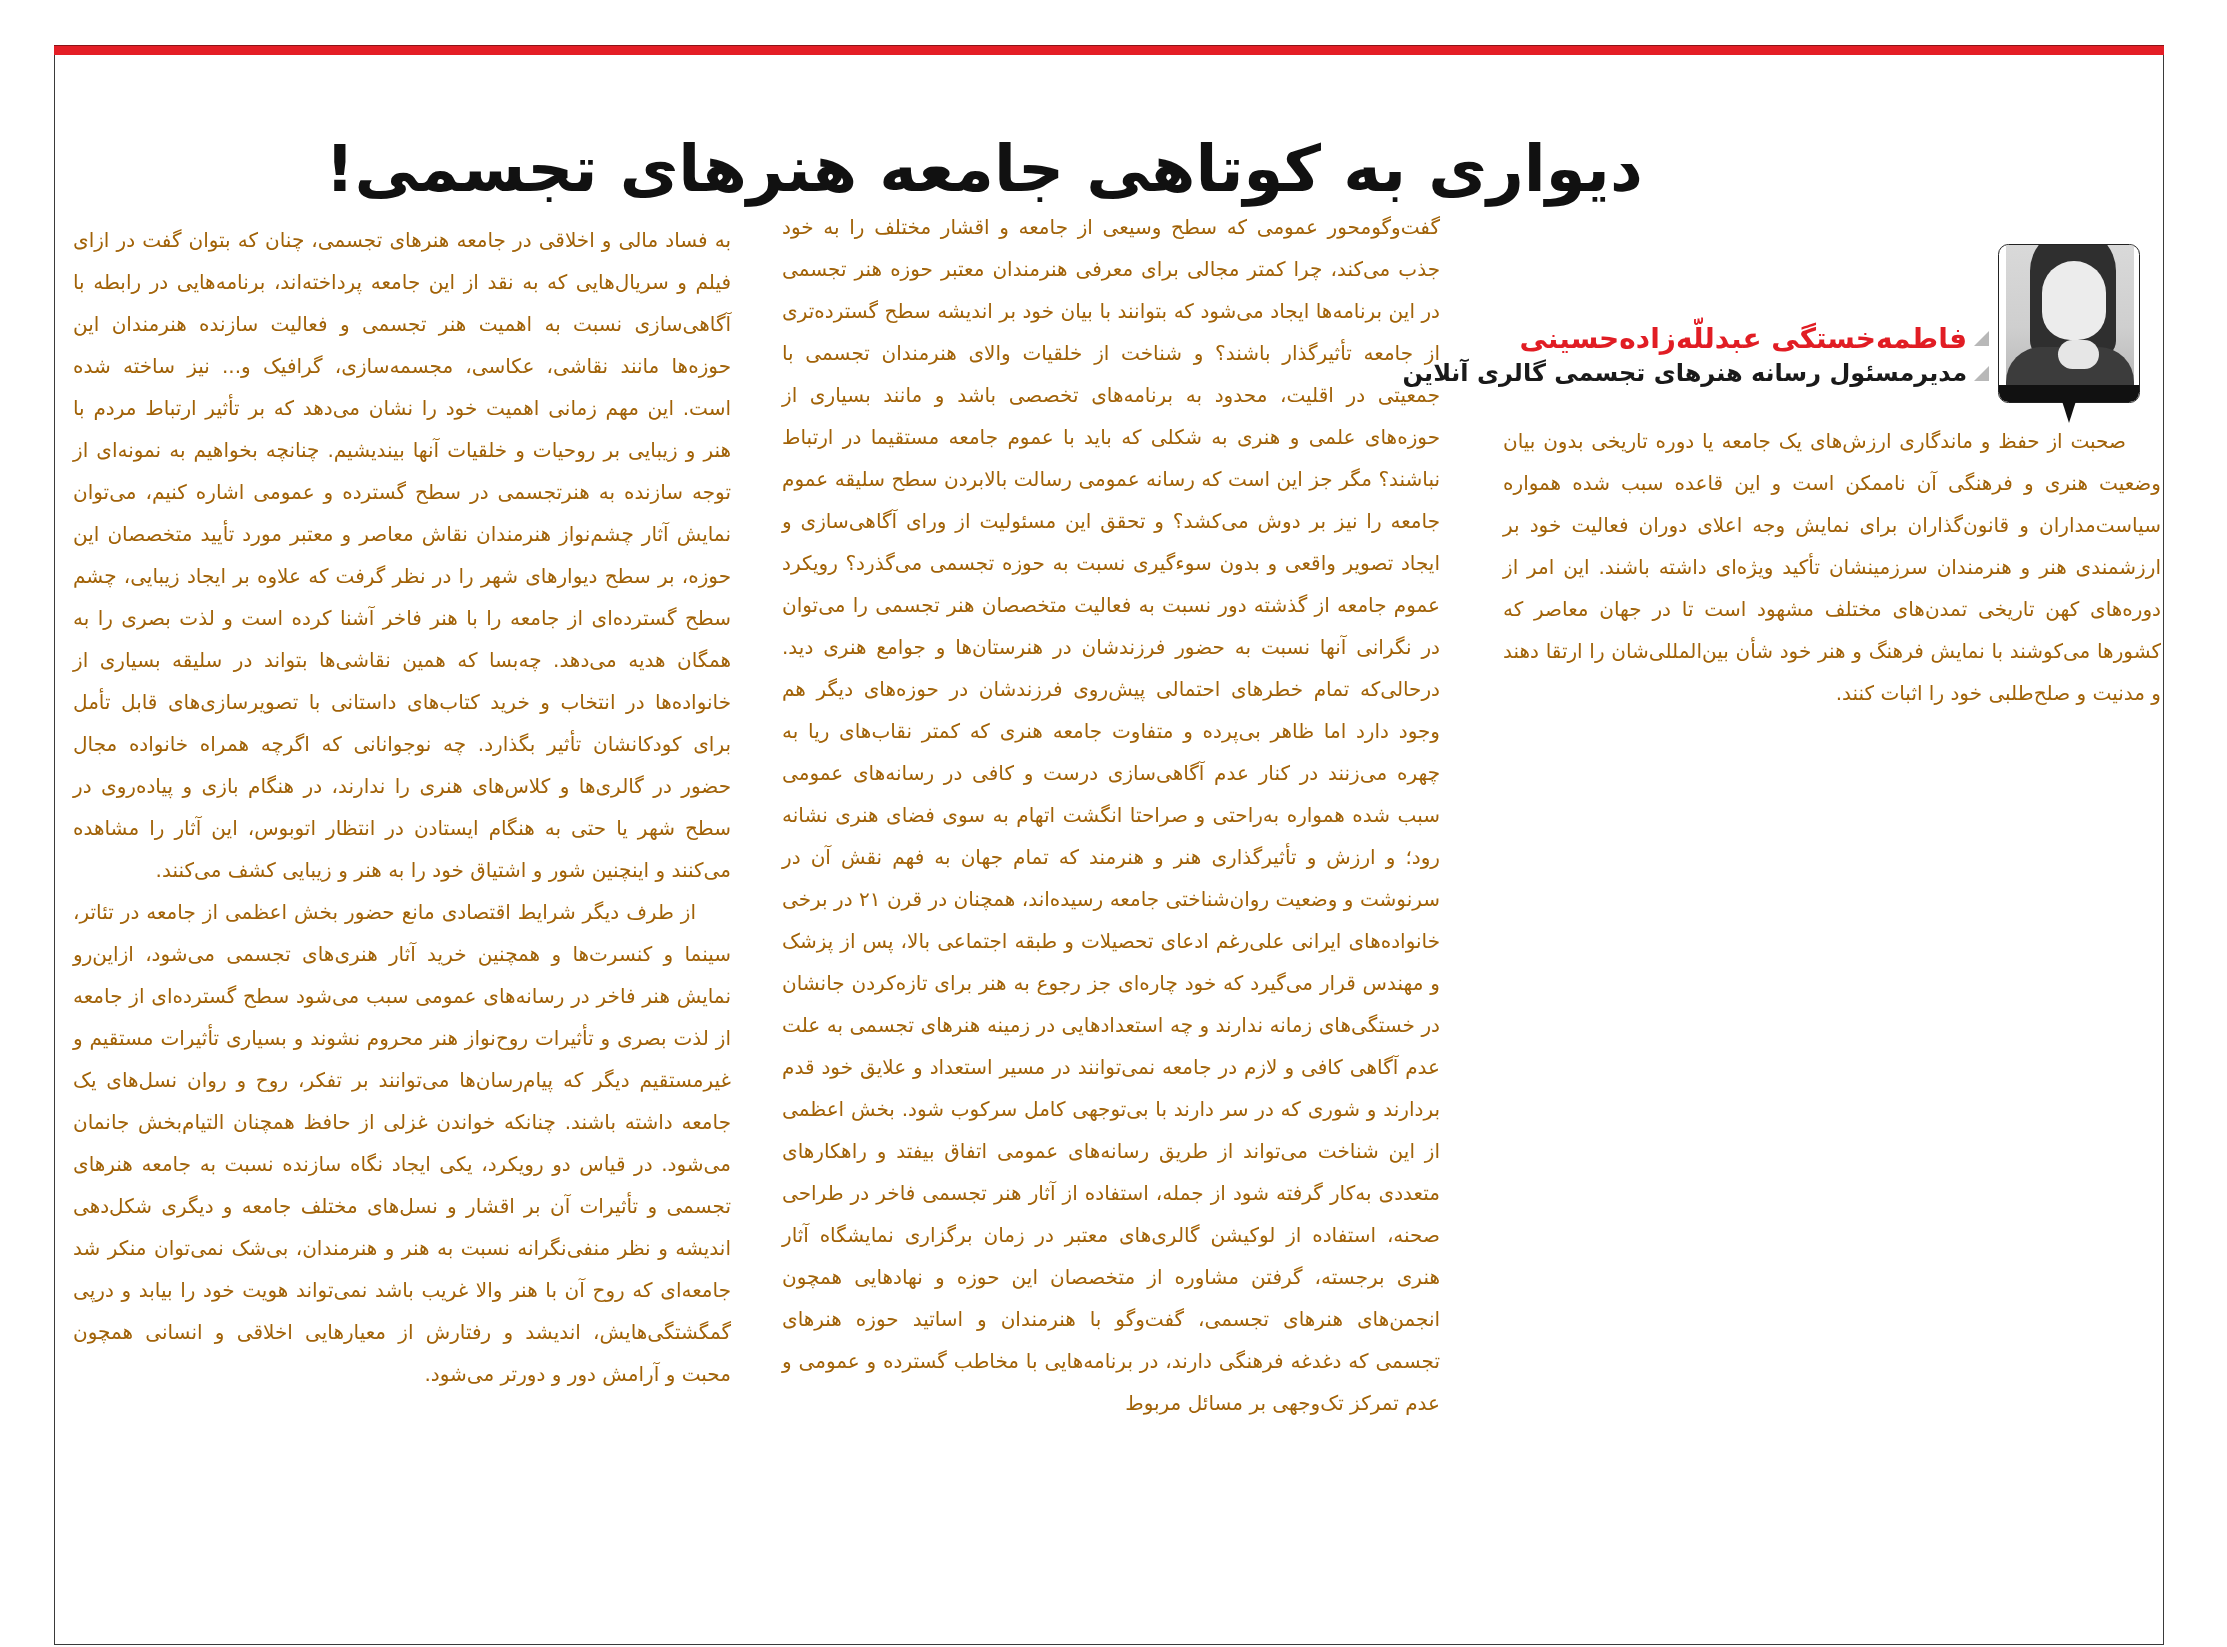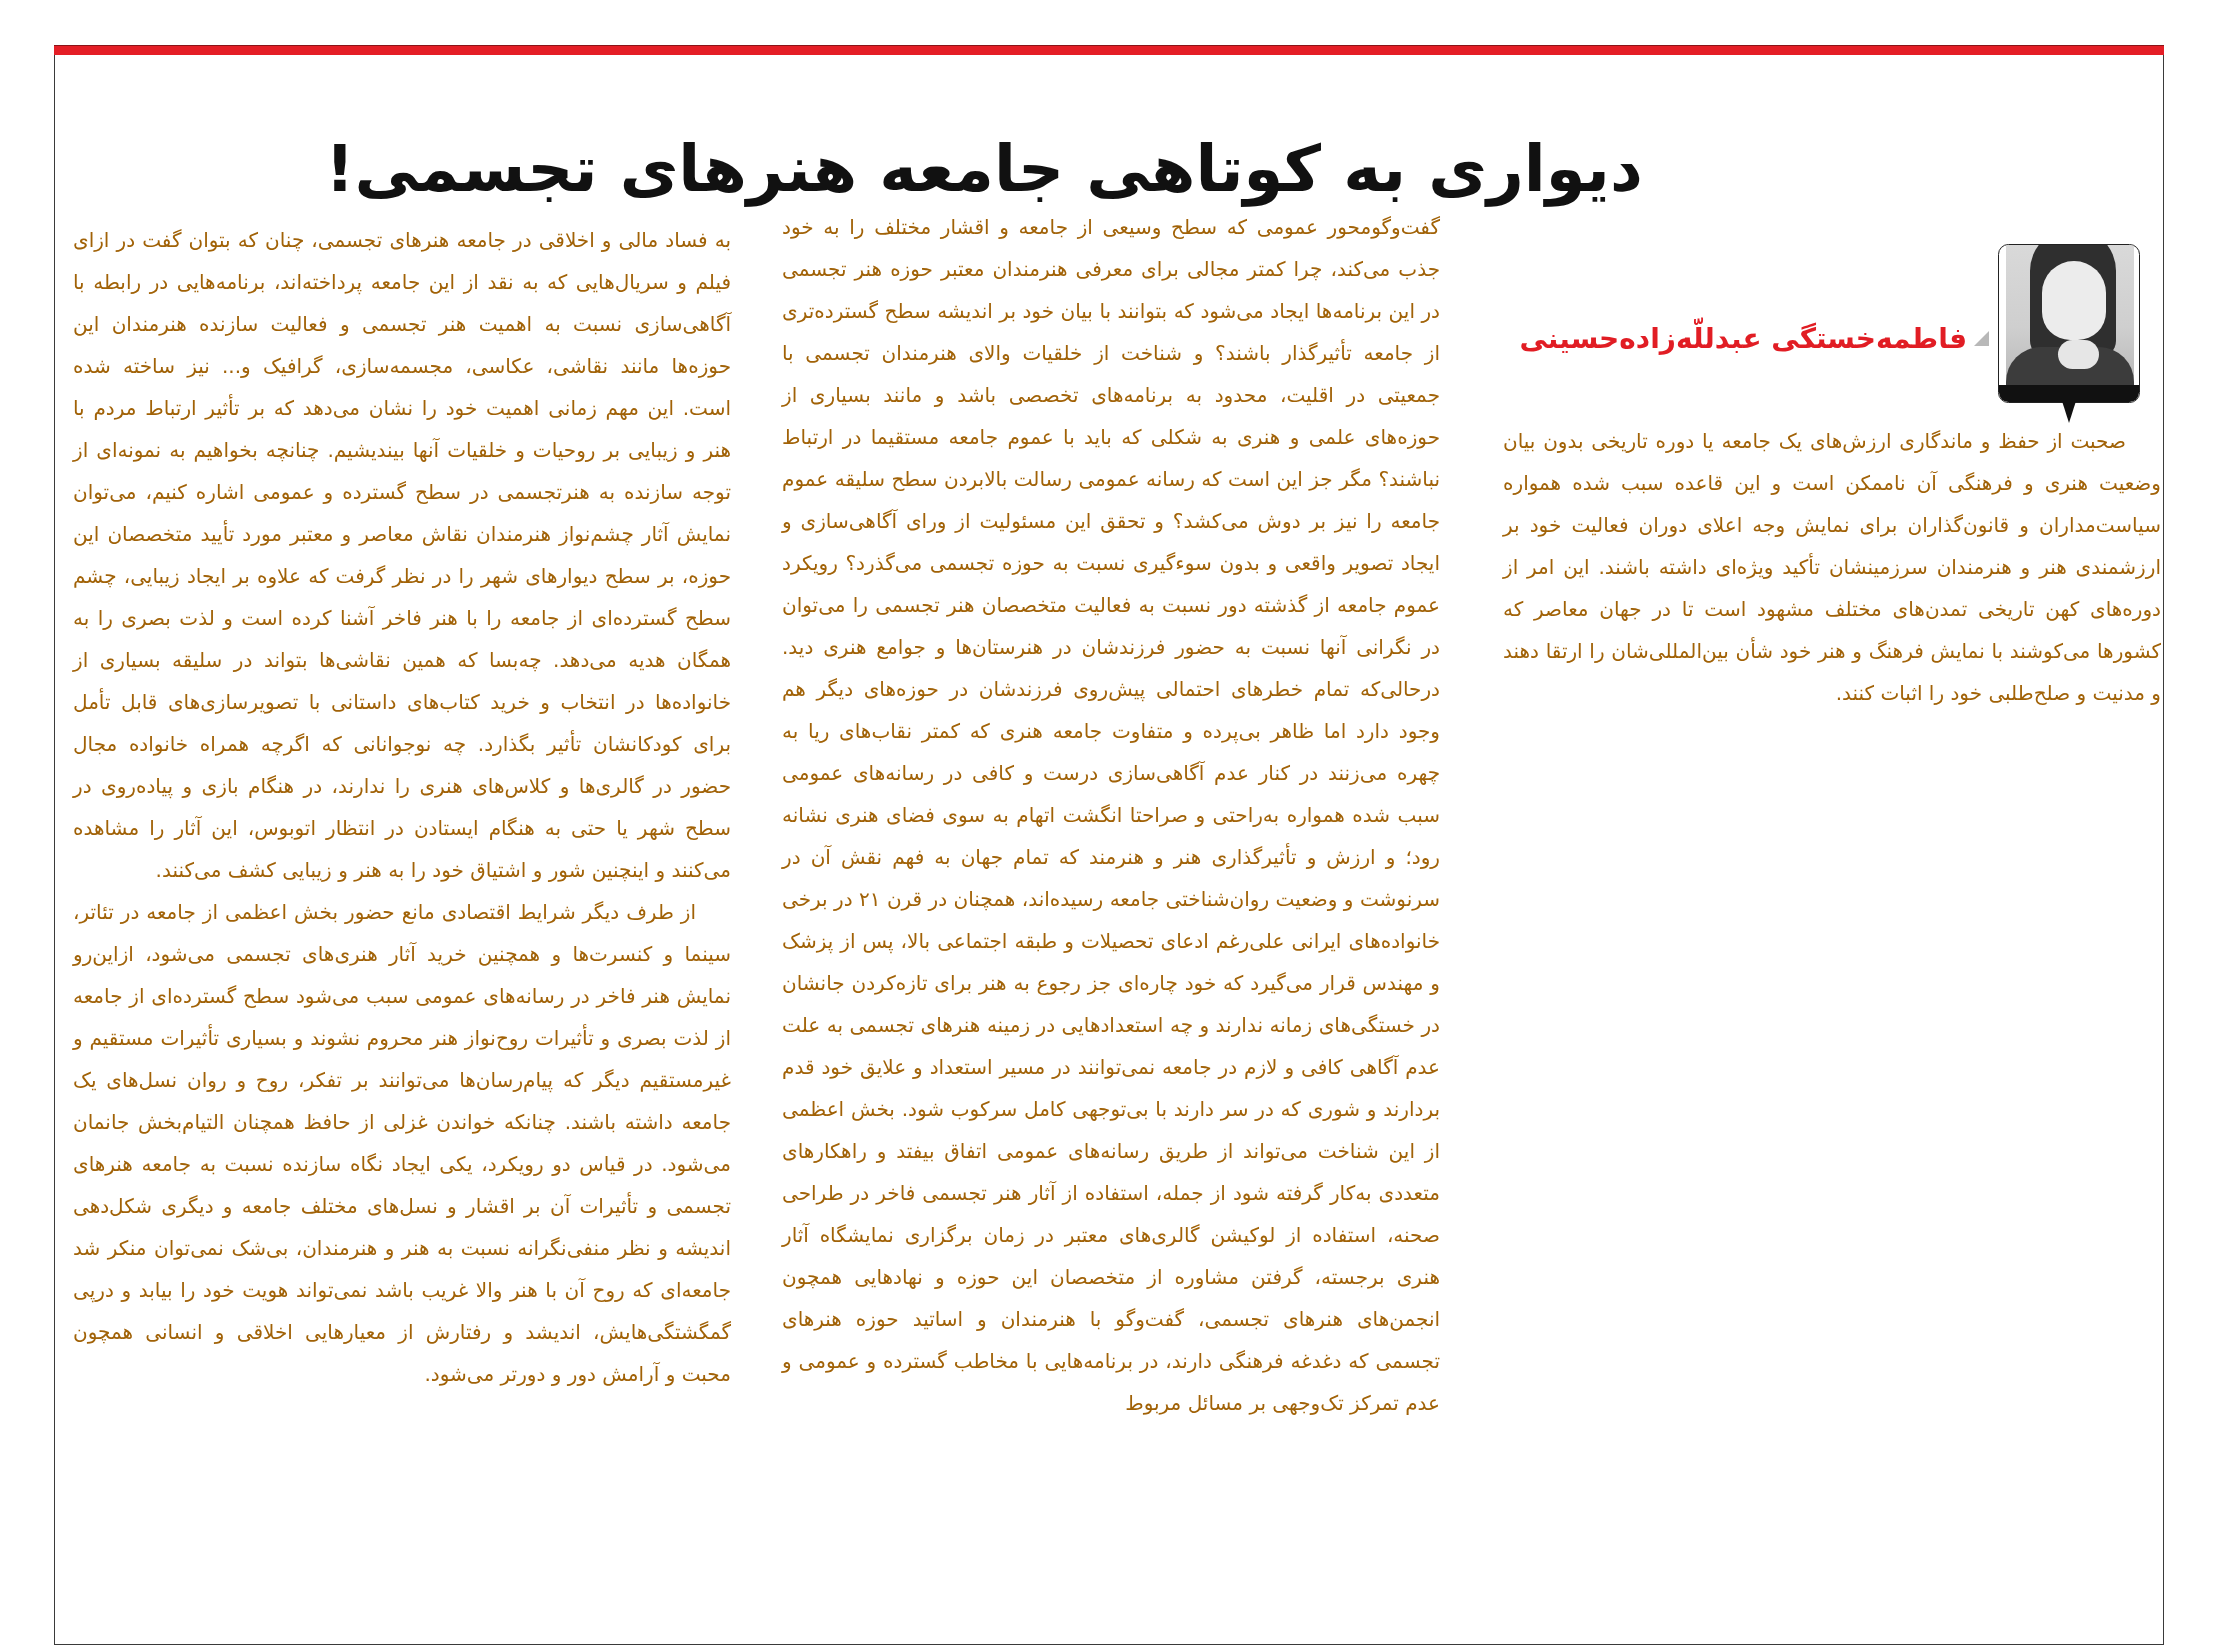--- a/index.html
+++ b/index.html
@@ -64,20 +64,24 @@
     <div class="photo-band"></div>
   </div>
   <div class="photo-tail"></div>
 </div>
 
 <div class="byline">
   <div class="byline-row">
     <span class="tri"></span>
     <span class="author-name">فاطمه‌خستگی عبدللّه‌زاده‌حسینی</span>
   </div>
+  <div class="byline-row">
+    <span class="tri"></span>
+    <span class="author-role">مدیرمسئول رسانه هنرهای تجسمی گالری آنلاین</span>
+  </div>
 </div>
 
 <div class="col col-right">
   <p class="indent">صحبت از حفظ و ماندگاری ارزش‌های یک جامعه یا دوره تاریخی بدون بیان وضعیت هنری و فرهنگی آن ناممکن است و این قاعده سبب شده همواره سیاست‌مداران و قانون‌گذاران برای نمایش وجه اعلای دوران فعالیت خود بر ارزشمندی هنر و هنرمندان سرزمینشان تأکید ویژه‌ای داشته باشند. این امر از دوره‌های کهن تاریخی تمدن‌های مختلف مشهود است تا در جهان معاصر که کشورها می‌کوشند با نمایش فرهنگ و هنر خود شأن بین‌المللی‌شان را ارتقا دهند و مدنیت و صلح‌طلبی خود را اثبات کنند.</p>
 </div>
 
 <div class="col col-mid">
   <p>گفت‌وگومحور عمومی که سطح وسیعی از جامعه و اقشار مختلف را به خود جذب می‌کند، چرا کمتر مجالی برای معرفی هنرمندان معتبر حوزه هنر تجسمی در این برنامه‌ها ایجاد می‌شود که بتوانند با بیان خود بر اندیشه سطح گسترده‌تری از جامعه تأثیرگذار باشند؟ و شناخت از خلقیات والای هنرمندان تجسمی با جمعیتی در اقلیت، محدود به برنامه‌های تخصصی باشد و مانند بسیاری از حوزه‌های علمی و هنری به شکلی که باید با عموم جامعه مستقیما در ارتباط نباشند؟ مگر جز این است که رسانه عمومی رسالت بالابردن سطح سلیقه عموم جامعه را نیز بر دوش می‌کشد؟ و تحقق این مسئولیت از ورای آگاهی‌سازی و ایجاد تصویر واقعی و بدون سوءگیری نسبت به حوزه تجسمی می‌گذرد؟ رویکرد عموم جامعه از گذشته دور نسبت به فعالیت متخصصان هنر تجسمی را می‌توان در نگرانی آنها نسبت به حضور فرزندشان در هنرستان‌ها و جوامع هنری دید. درحالی‌که تمام خطرهای احتمالی پیش‌روی فرزندشان در حوزه‌های دیگر هم وجود دارد اما ظاهر بی‌پرده و متفاوت جامعه هنری که کمتر نقاب‌های ریا به چهره می‌زنند در کنار عدم آگاهی‌سازی درست و کافی در رسانه‌های عمومی سبب شده همواره به‌راحتی و صراحتا انگشت اتهام به سوی فضای هنری نشانه رود؛ و ارزش و تأثیرگذاری هنر و هنرمند که تمام جهان به فهم نقش آن در سرنوشت و وضعیت روان‌شناختی جامعه رسیده‌اند، همچنان در قرن ۲۱ در برخی خانواده‌های ایرانی علی‌رغم ادعای تحصیلات و طبقه اجتماعی بالا، پس از پزشک و مهندس قرار می‌گیرد که خود چاره‌ای جز رجوع به هنر برای تازه‌کردن جانشان در خستگی‌های زمانه ندارند و چه استعدادهایی در زمینه هنرهای تجسمی به علت عدم آگاهی کافی و لازم در جامعه نمی‌توانند در مسیر استعداد و علایق خود قدم بردارند و شوری که در سر دارند با بی‌توجهی کامل سرکوب شود. بخش اعظمی از این شناخت می‌تواند از طریق رسانه‌های عمومی اتفاق بیفتد و راهکارهای متعددی به‌کار گرفته شود از جمله، استفاده از آثار هنر تجسمی فاخر در طراحی صحنه، استفاده از لوکیشن گالری‌های معتبر در زمان برگزاری نمایشگاه آثار هنری برجسته، گرفتن مشاوره از متخصصان این حوزه و نهادهایی همچون انجمن‌های هنرهای تجسمی، گفت‌وگو با هنرمندان و اساتید حوزه هنرهای تجسمی که دغدغه فرهنگی دارند، در برنامه‌هایی با مخاطب گسترده و عمومی و عدم تمرکز تک‌وجهی بر مسائل مربوط</p>
 </div>
 

